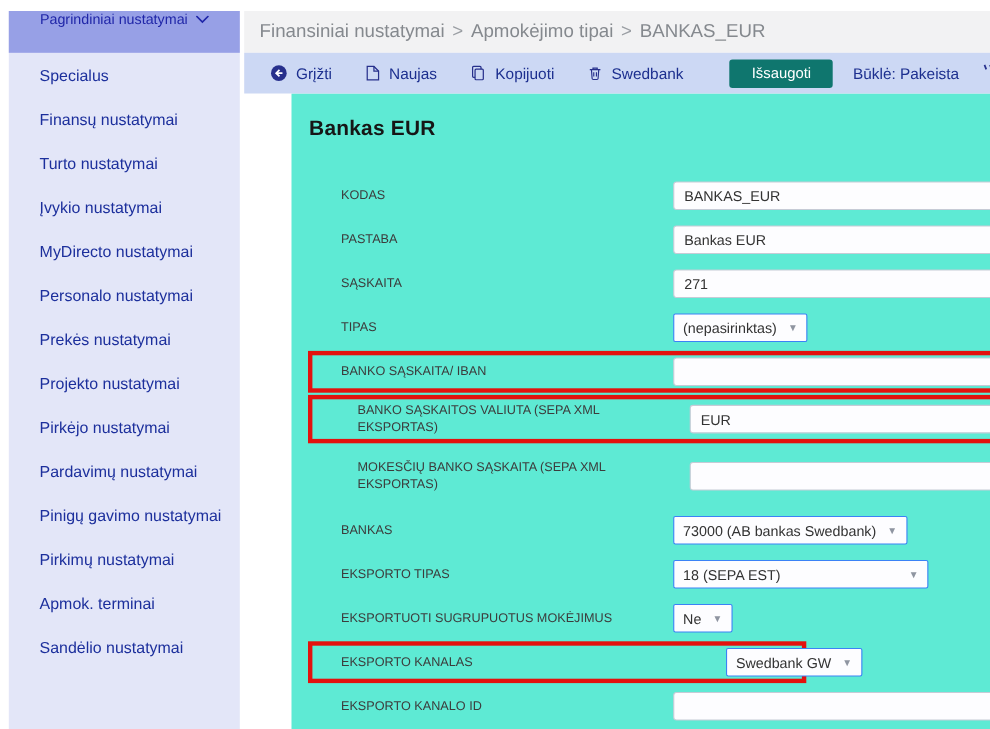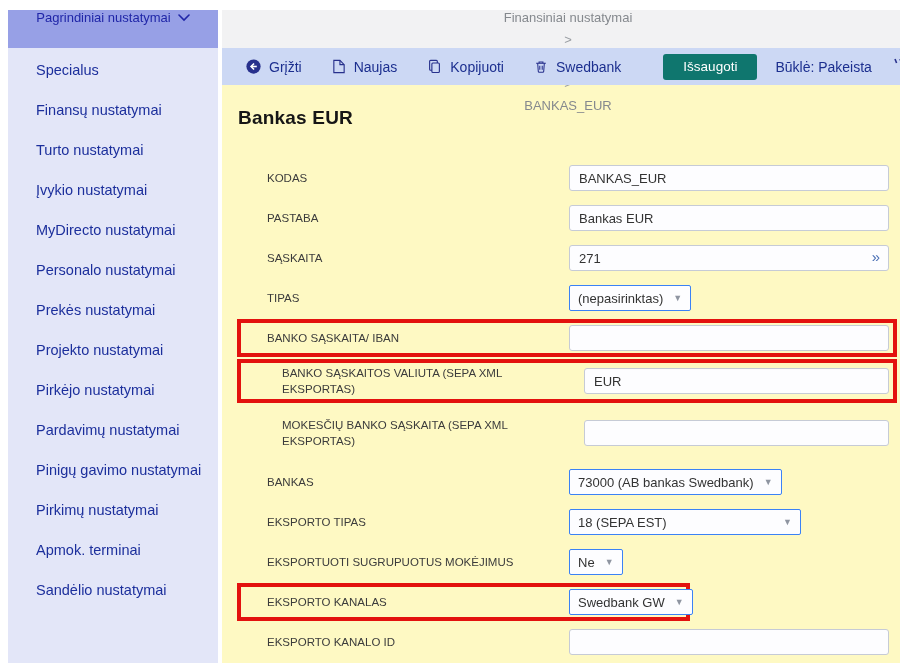--- a/index.html
+++ b/index.html
@@ -12,42 +12,42 @@
   .sb-header { height:38px; background:#97a0e6; color:#2026a8; font-size:13px;
                display:flex; justify-content:center; gap:7px;
                cursor:pointer; }
   .sb-list { padding-top:2px; }
   .sb-item { height:40px; display:flex; align-items:center; padding-left:28px;
              color:#1c2f9c; font-size:14.5px; cursor:pointer; }
 
   
   .content { position:absolute; left:222px; top:0; width:678px; height:663px; }
   .breadcrumb { margin-top:10px; height:38px; background:#f2f2f3; color:#85898e;
-                font-size:13px; display:flex; align-items:center; padding-left:14px; gap:7px;flex-direction:column; }
+                font-size:17px; display:flex; align-items:center; padding-left:14px; gap:7px; }
   .crumb { cursor:pointer; }
   .crumb-sep { color:#9a9ea3; }
 
   .toolbar { height:37px; background:#ccd8f4; color:#1c2f8f; font-size:14px;
              display:flex; align-items:center; padding-left:24px; position:relative; }
   .tb-group { display:flex; align-items:center; gap:8px; margin-right:30px; cursor:pointer; }
   .tb-group svg { display:block; }
   .save-btn { margin-left:12px; height:26px; padding:0 20px; background:#0f766e; color:#fff;
               border:none; border-radius:3px; font-size:13.5px; font-family:inherit; cursor:pointer; }
   .tb-status { margin-left:18px; white-space:nowrap; }
   .tb-cut { position:absolute; right:-3px; top:9px; }
 
-  .main { height:578px; background:#fef9c3; }
+  .main { height:578px; background:#5eead4;margin-left:43px; }
   h1.title { padding:22px 0 0 16px; font-size:19px; color:#161616; letter-spacing:.2px; }
 
   
   .form { margin:30px 0 0 15px; }
   .row { width:660px; border:4px solid transparent; display:flex; align-items:center;
          padding:2px 4px 2px 26px; margin-bottom:2px; min-height:34px; }
   .row.hl { border-color:#e3120e; }
-  .row.hl-part { width:453px; }
+  .row.hl-part { width:453px;gap:48px; }
   .row.sp-after { margin-bottom:8px;padding-left:41px; }
   .lbl { width:302px; flex-shrink:0; padding-right:12px; font-size:11.5px; color:#3c3c3c;
          line-height:1.4; }
   .ctl { flex:1; display:flex; align-items:center; }
   input.txt { flex:1; height:26px; border:1px solid #c6cbd6; border-radius:3px;
               background:#fdfdff; padding:0 9px; font-size:13px; color:#333;
               font-family:inherit; outline:none; }
   .lookup-wrap { position:relative; flex:1; display:flex; }
   .lookup-arrows { position:absolute; right:9px; top:3px; color:#4a6fb5; font-size:15px;
                    cursor:pointer; }

